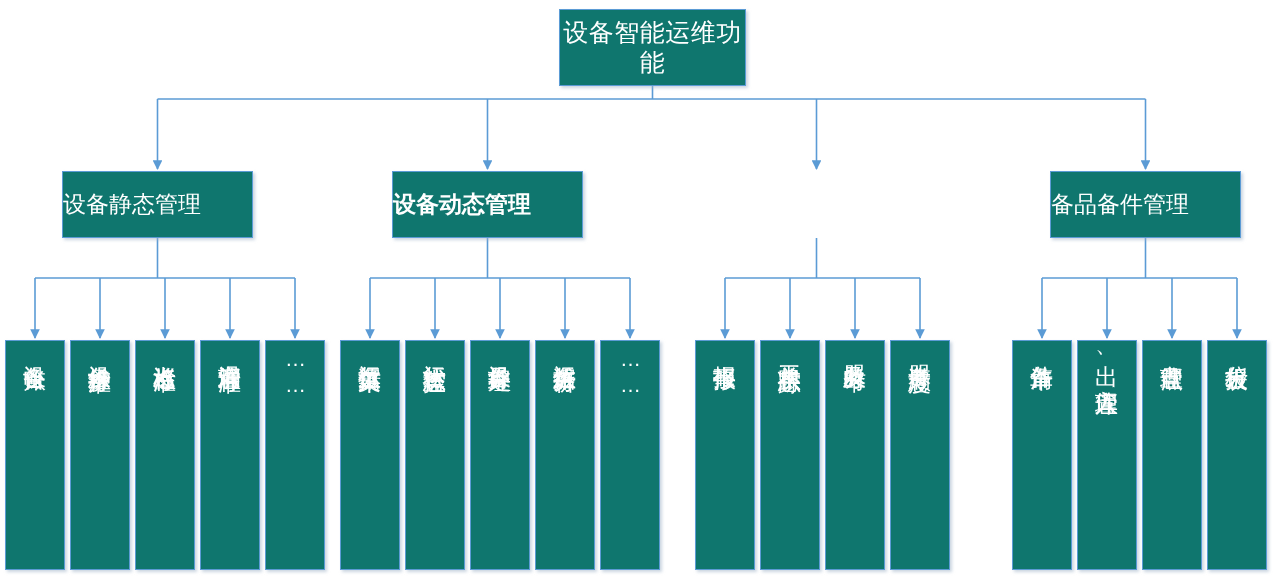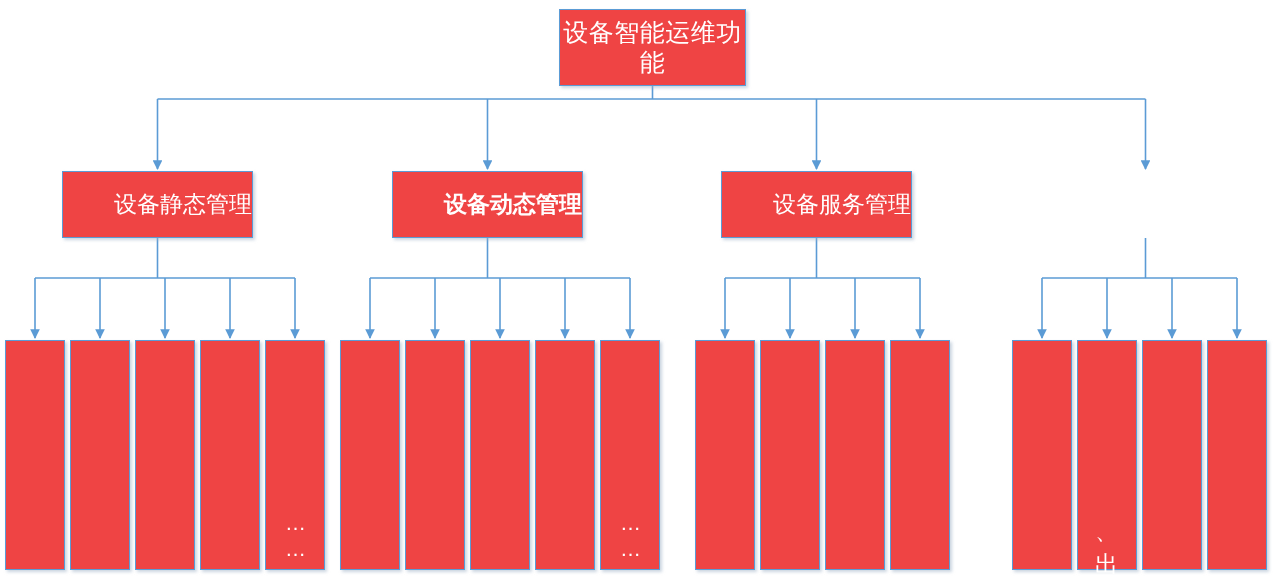--- a/index.html
+++ b/index.html
@@ -24,46 +24,45 @@
     left: 0;
     top: 0;
     width: 1276px;
     height: 576px;
     pointer-events: none;
   }
 
   .node {
     position: absolute;
     box-sizing: border-box;
-    background: #ef4444;
+    background: #0f766e;
     border: 1px solid #5b9bd5;
     box-shadow: 2px 2px 3px rgba(160, 180, 200, 0.55);
     display: flex;
     align-items: center;
-    justify-content: flex-end;
+    justify-content: flex-start;
     color: #ffffff;
     text-align: center;
     line-height: 1.18;
   }
 
   .node-root {
     left: 559px;
     top: 9px;
     width: 187px;
     height: 77px;
     font-size: 25px;
     letter-spacing: 0.5px;
   }
 
   .node-branch {
     top: 171px;
     width: 191px;
     height: 67px;
     font-size: 23px;
-    padding-left: 36px;
   }
   .branch-0 { left: 62px; }
   .branch-1 { left: 392px; font-weight: bold; }
   .branch-2 { left: 721px; }
   .branch-3 { left: 1050px; }
 
   .node-leaf {
     top: 340px;
     width: 60px;
     height: 230px;
@@ -134,22 +133,22 @@
   <div class="node node-root">
     <span class="node-label">设备智能运维功能</span>
   </div>
 
   <div class="node node-branch branch-0">
     <span class="node-label">设备静态管理</span>
   </div>
   <div class="node node-branch branch-1">
     <span class="node-label">设备动态管理</span>
   </div>
-  <div class="node node-branch branch-2">
-    <span class="node-label">设备服务管理</span>
+  <div class="node node-branch branch-3">
+    <span class="node-label">备品备件管理</span>
   </div>
 
   <div id="leaf-layer">
       <div class="node node-leaf" style="left: 5px; top: 340px; width: 60px; height: 230px;">
         <span class="leaf-label">设备台账</span>
       </div>
       <div class="node node-leaf" style="left: 70px; top: 340px; width: 60px; height: 230px;">
         <span class="leaf-label">设备维护标准</span>
       </div>
       <div class="node node-leaf" style="left: 135px; top: 340px; width: 60px; height: 230px;">

